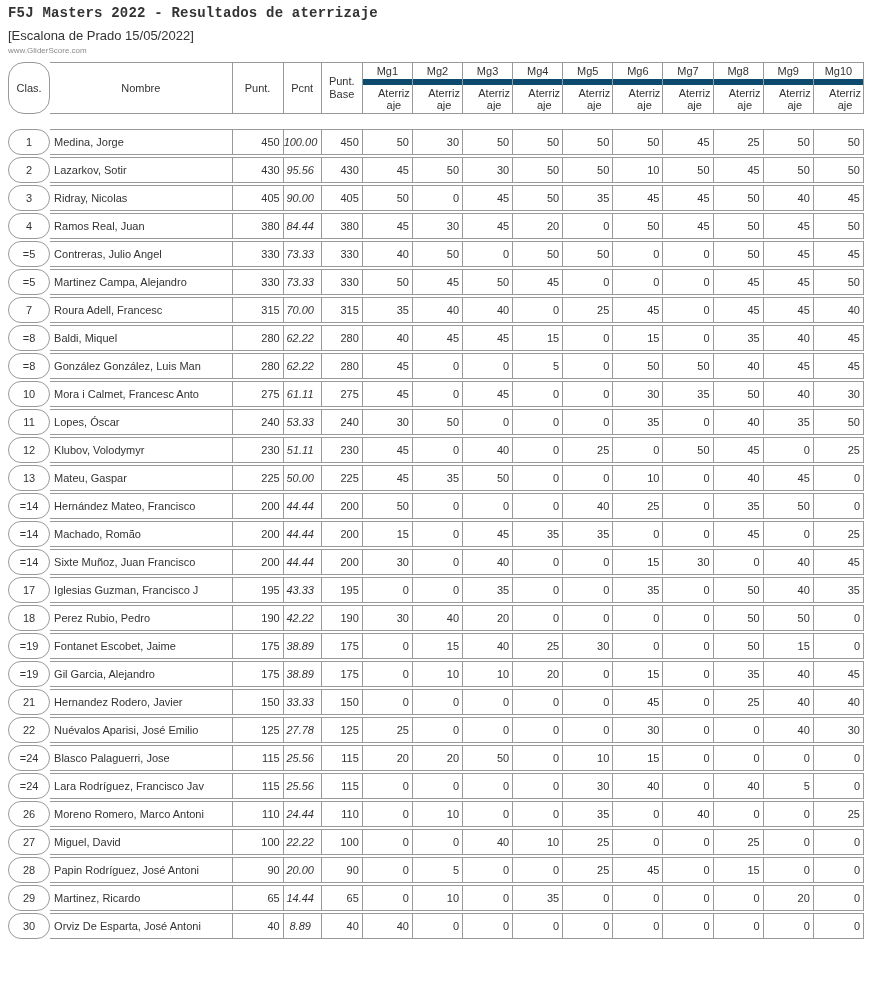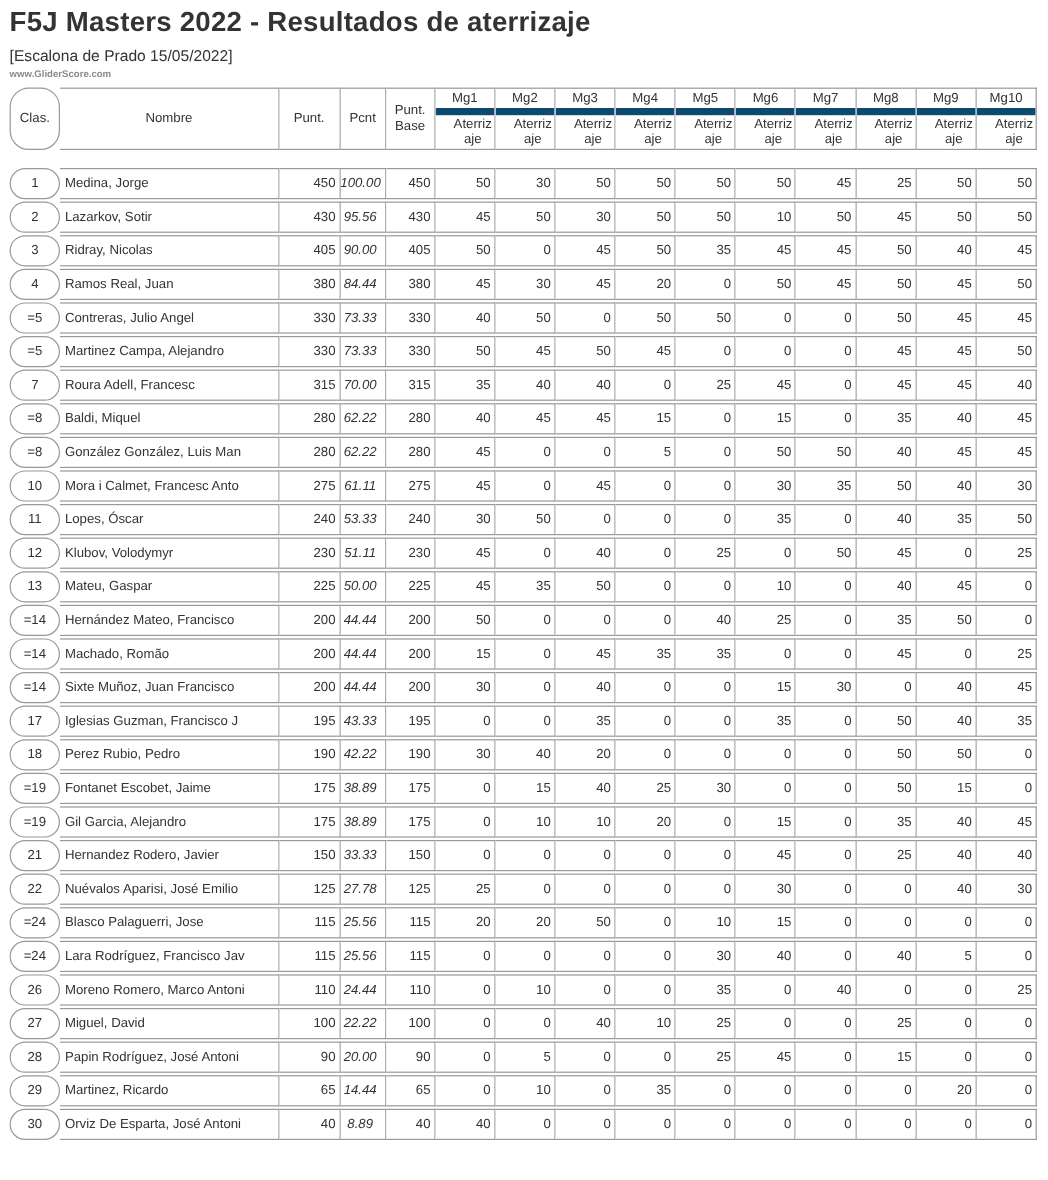--- a/index.html
+++ b/index.html
@@ -11,34 +11,34 @@
     color: #333333;
   }
   .page {
     width: 873px;
     height: 983px;
     overflow: hidden;
     box-sizing: border-box;
     padding: 4px 0 0 8px;
   }
   .title {
-    font-size: 23px;
+    font-size: 14px;
     font-weight: bold;
     margin: 1px 0 7px 0;
     letter-spacing: 0.2px;
+    font-family: Liberation Mono, monospace;
   }
   .subtitle {
     font-size: 13px;
     margin: 0 0 3px 0;
   }
   .site {
     font-size: 8px;
     color: #8a8a8a;
     margin: 0 0 5px 0;
-    font-weight: bold;
   }
   table {
     border-collapse: separate;
     border-spacing: 0 2px;
     table-layout: fixed;
     width: 856px;
     font-size: 11px;
     color: #333333;
   }
   th, td {

